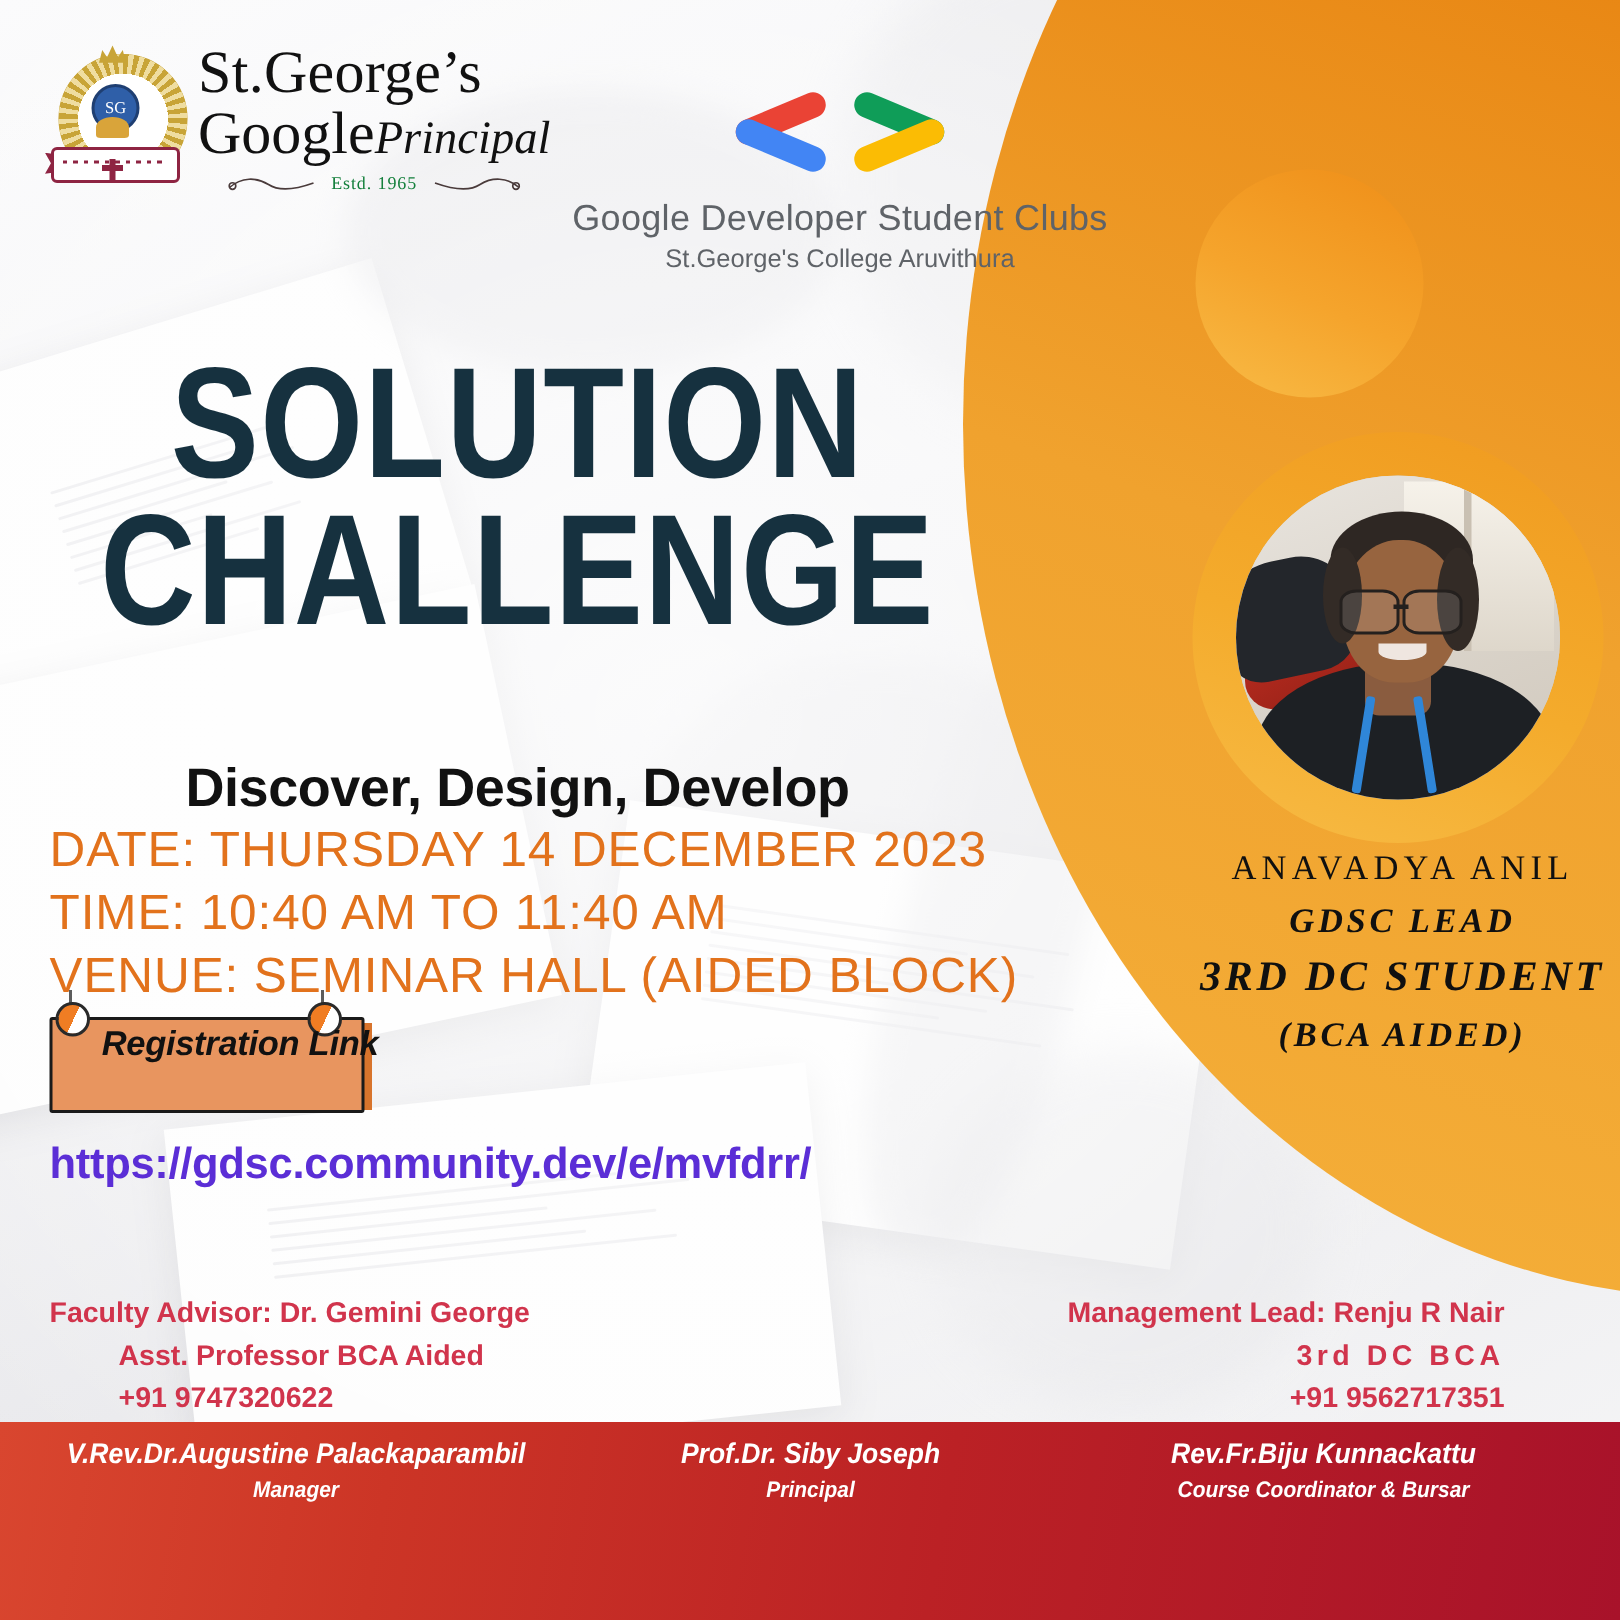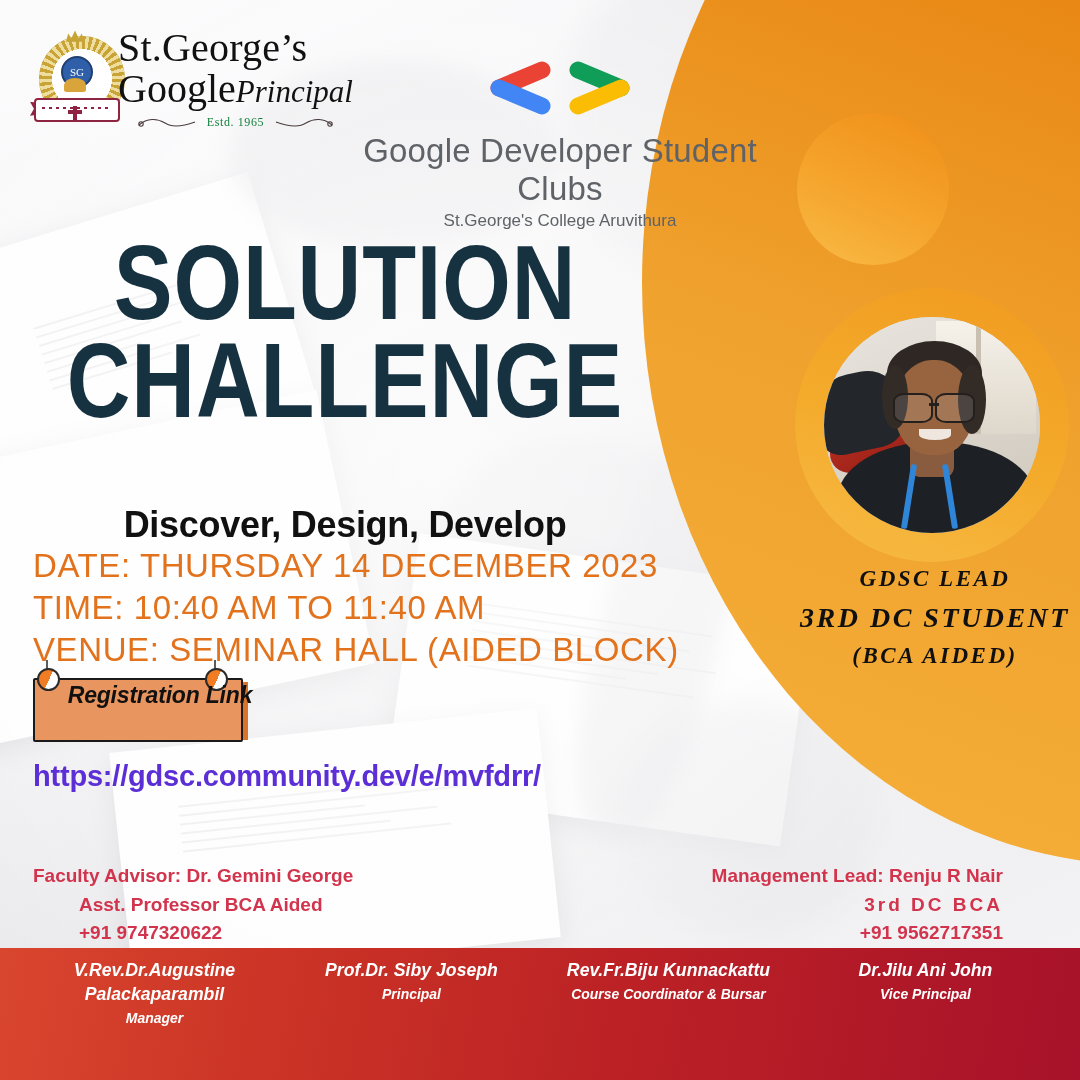--- a/index.html
+++ b/index.html
@@ -78,21 +78,21 @@
   .ph-hair3{position:absolute;left:62%;top:22%;width:13%;height:32%;background:#332b26;border-radius:50%;}
   .ph-glass{position:absolute;left:32%;top:35%;width:38%;height:12%;}
   .ph-glass i{position:absolute;top:0;width:44%;height:100%;border:2.5px solid #24201e;border-radius:28%;background:rgba(255,255,255,.12);}
   .ph-glass i.l{left:0;} .ph-glass i.r{right:0;}
   .ph-glass b{position:absolute;left:44%;top:42%;width:12%;height:2.5px;background:#24201e;}
   .ph-smile{position:absolute;left:44%;top:52%;width:15%;height:5%;background:#efe6e0;border-radius:0 0 60% 60%;}
   .ph-lan1{position:absolute;left:38%;top:68%;width:6px;height:30%;background:#2f86d8;transform:rotate(9deg);border-radius:2px;}
   .ph-lan2{position:absolute;left:57%;top:68%;width:6px;height:30%;background:#2f86d8;transform:rotate(-9deg);border-radius:2px;}
 
   
-  .college-logo{position:absolute;left:32px;top:26px;display:flex;align-items:center;}
+  .college-logo{position:absolute;left:32px;top:26px;display:flex;align-items:center;gap:14px;}
   .crest{position:relative;width:86px;height:96px;}
   .crest .wreath{
     position:absolute;left:7px;top:6px;width:72px;height:72px;border-radius:50%;
     border:7px solid #c8a437;background:#ffffff;
     box-shadow:inset 0 0 0 2px #e2cf8c;
   }
   .crest .wreath:after{
     content:"";position:absolute;inset:-7px;border-radius:50%;
     background:repeating-conic-gradient(#c8a437 0 5deg,#efdda0 5deg 10deg);
     -webkit-mask:radial-gradient(circle,transparent 0 30px,#000 30px 36px);
@@ -121,21 +121,21 @@
   .college-words{position:relative;padding-top:2px;}
   .cw1{font-family:"Liberation Serif",serif;font-size:40px;color:#111;line-height:1.02;letter-spacing:.2px;}
   .cw2{font-family:"Liberation Serif",serif;font-size:40px;color:#111;line-height:1.02;}
   .cw2 em{font-style:italic;font-size:31px;}
   .estd-row{display:flex;align-items:center;justify-content:center;gap:8px;margin-top:5px;}
   .estd-row .sw{flex:0 0 62px;height:11px;color:#4a3b3b;}
   .estd{font-family:"Liberation Serif",serif;font-size:12px;color:#15803d;letter-spacing:.6px;}
 
   .gdsc-logo{position:absolute;left:340px;top:60px;width:440px;text-align:center;}
   .gdsc-mark{display:flex;justify-content:center;gap:10px;margin-bottom:16px;}
-  .gdsc-t1{font-size:33px;color:#5f6368;letter-spacing:.2px;line-height:1.15;}
+  .gdsc-t1{font-size:24px;color:#5f6368;letter-spacing:.2px;line-height:1.15;}
   .gdsc-t2{font-size:17px;color:#5f6368;margin-top:3px;}
 
   
   .headline{position:absolute;left:0;top:234px;width:690px;text-align:center;}
   .hl-line{
     font-family:"Liberation Sans Narrow","Liberation Sans",sans-serif;
     font-weight:700;font-size:105px;line-height:.93;
     letter-spacing:1px;color:#16313f;
     transform:scaleX(.84);transform-origin:center;
   }
@@ -342,20 +342,21 @@
     <div class="sign-shadow"></div>
     <div class="sign"></div>
     <div class="pin p1"></div>
     <div class="pin p2"></div>
     <div class="sign-label">Registration Link</div>
   </div>
 
   <a class="reg-url" href="#" style="text-decoration:none;">https://gdsc.community.dev/e/mvfdrr/</a>
 
   <div class="lead-info">
+    <div class="lead-name">ANAVADYA  ANIL</div>
     <div class="lead-role">GDSC LEAD</div>
     <div class="lead-year">3RD DC STUDENT</div>
     <div class="lead-course">(BCA AIDED)</div>
   </div>
 
   <div class="contact left">
     <div>Faculty Advisor: Dr. Gemini George</div>
     <div style="padding-left:46px">Asst. Professor BCA Aided</div>
     <div style="padding-left:46px">+91 9747320622</div>
   </div>
@@ -373,20 +374,16 @@
         <span class="pr">Manager</span>
       </div>
       <div class="patron">
         <span class="pn">Prof.Dr. Siby Joseph</span>
         <span class="pr">Principal</span>
       </div>
       <div class="patron">
         <span class="pn">Rev.Fr.Biju Kunnackattu</span>
         <span class="pr">Course Coordinator &amp; Bursar</span>
       </div>
-      <div class="patron">
-        <span class="pn">Dr.Jilu Ani John</span>
-        <span class="pr">Vice Principal</span>
-      </div>
     </div>
   </div>
 
 </div>
 
 </body></html>

